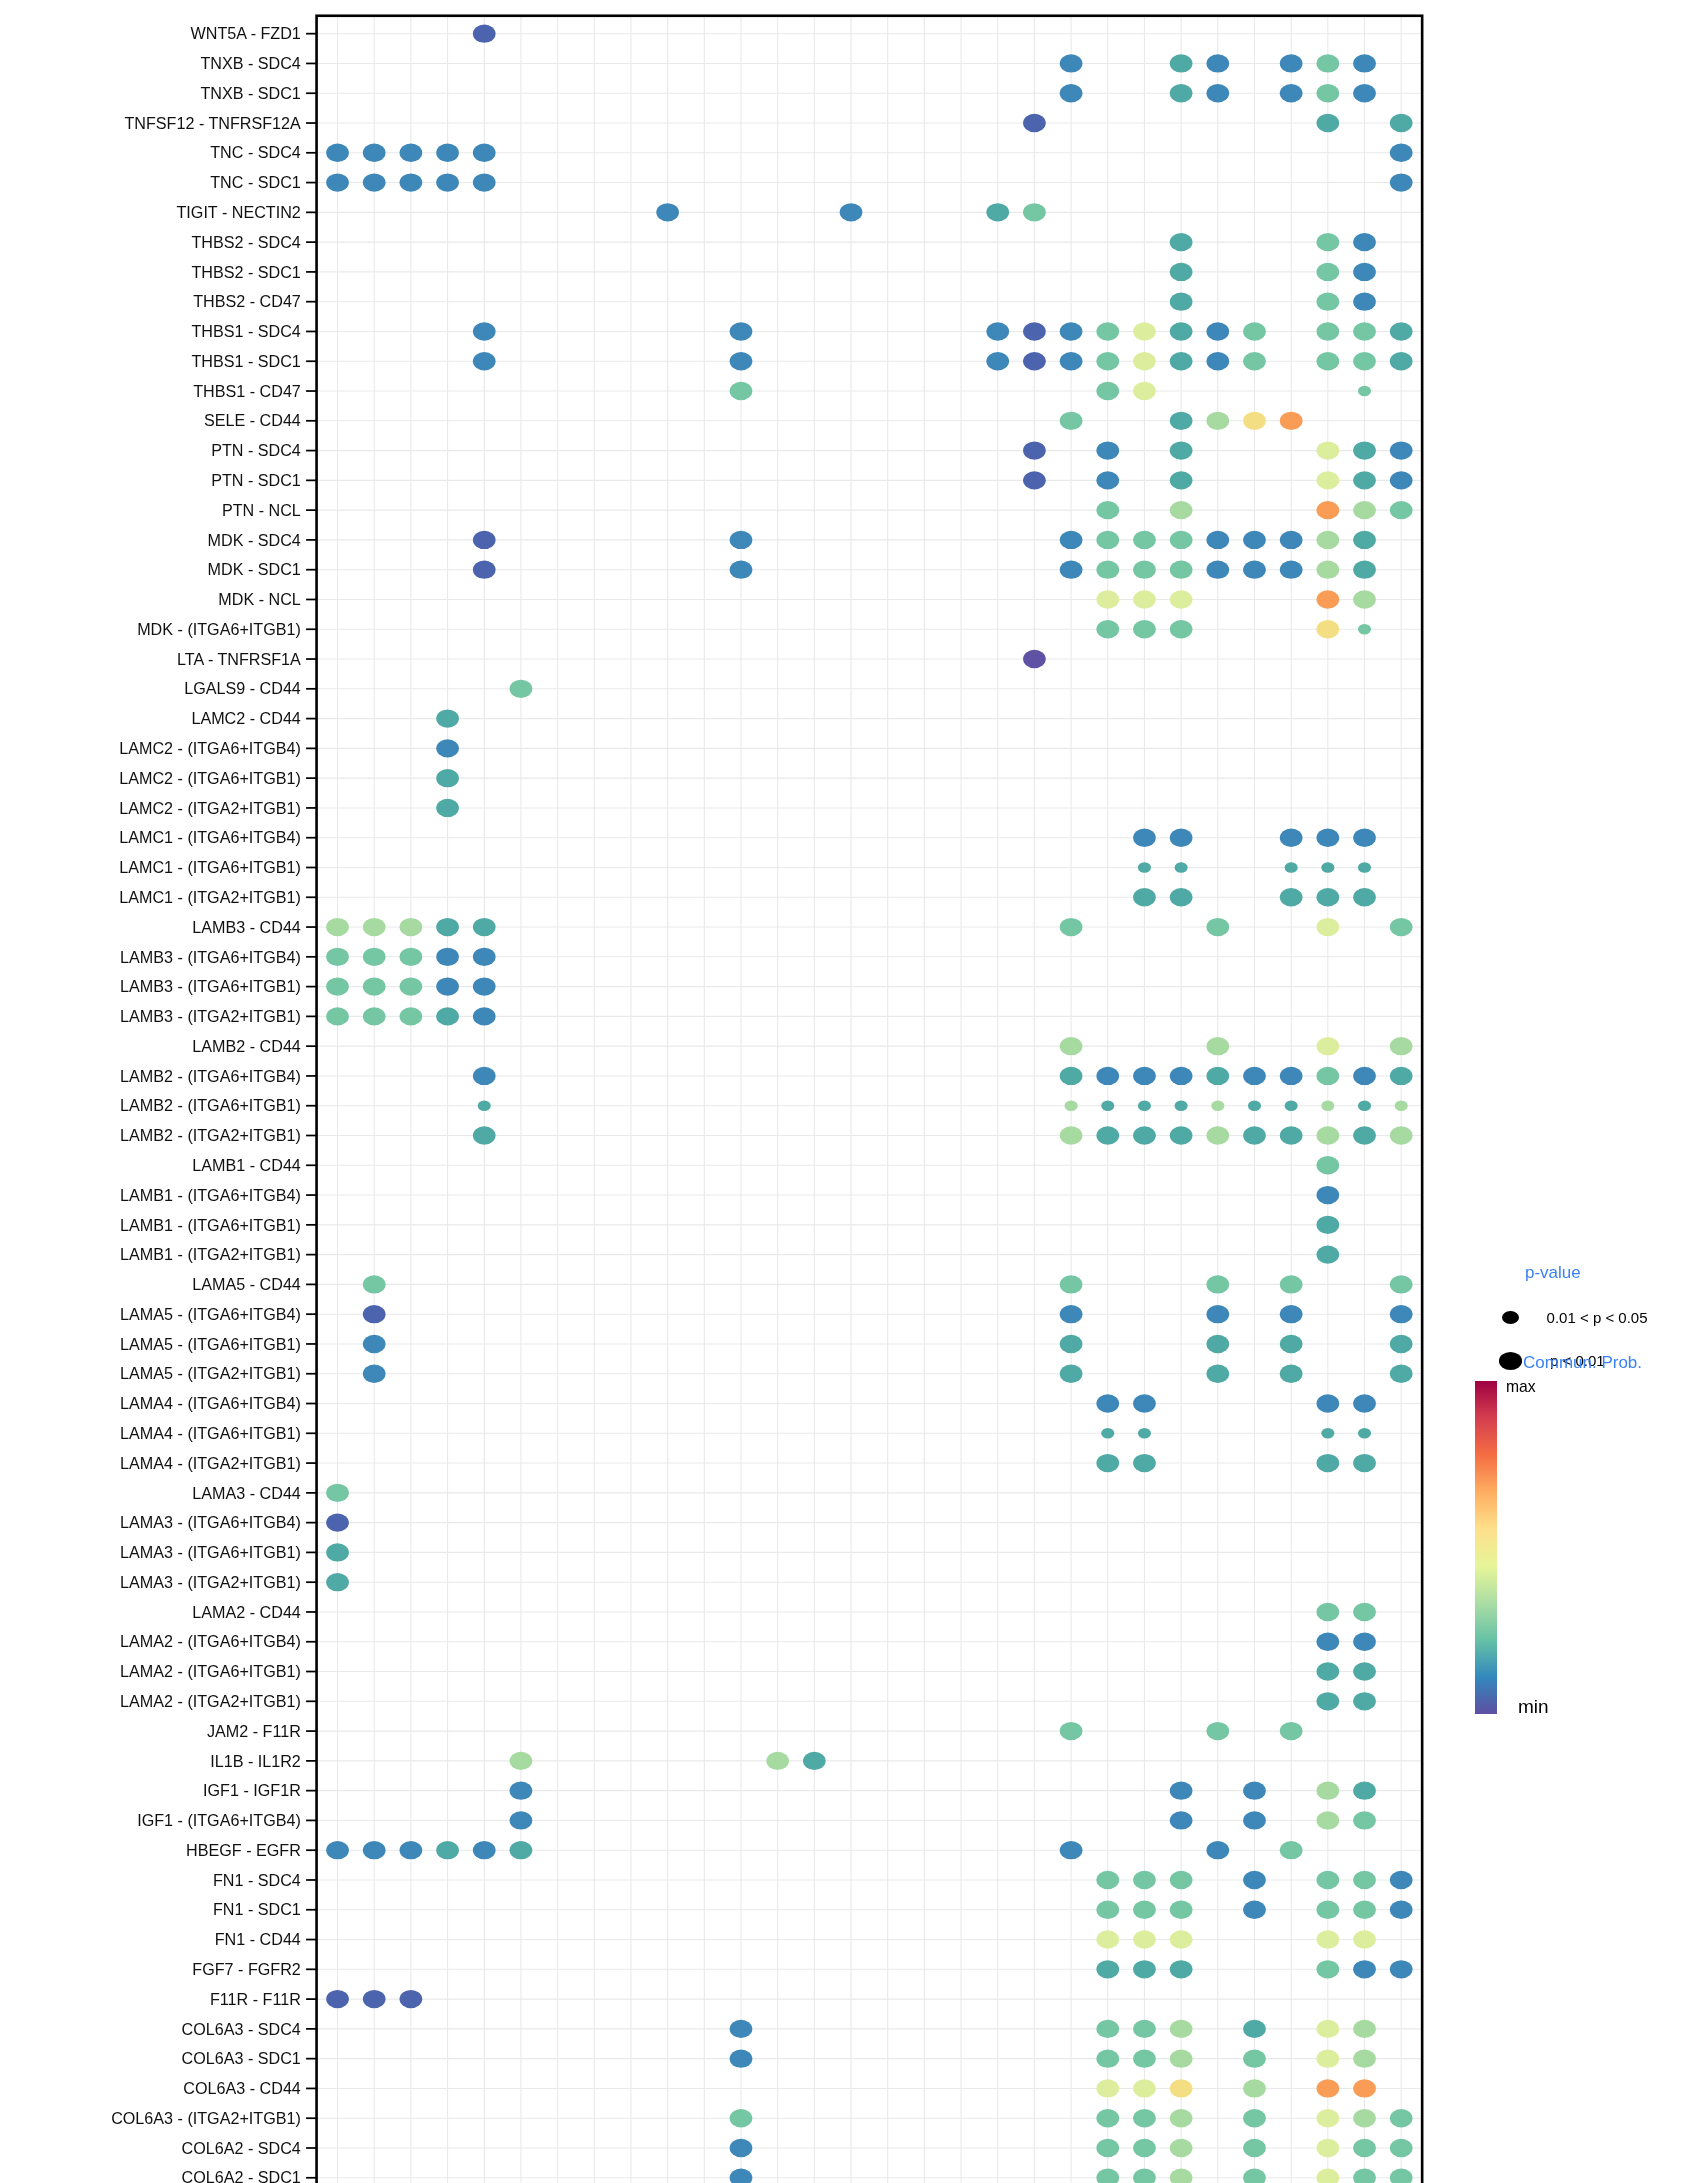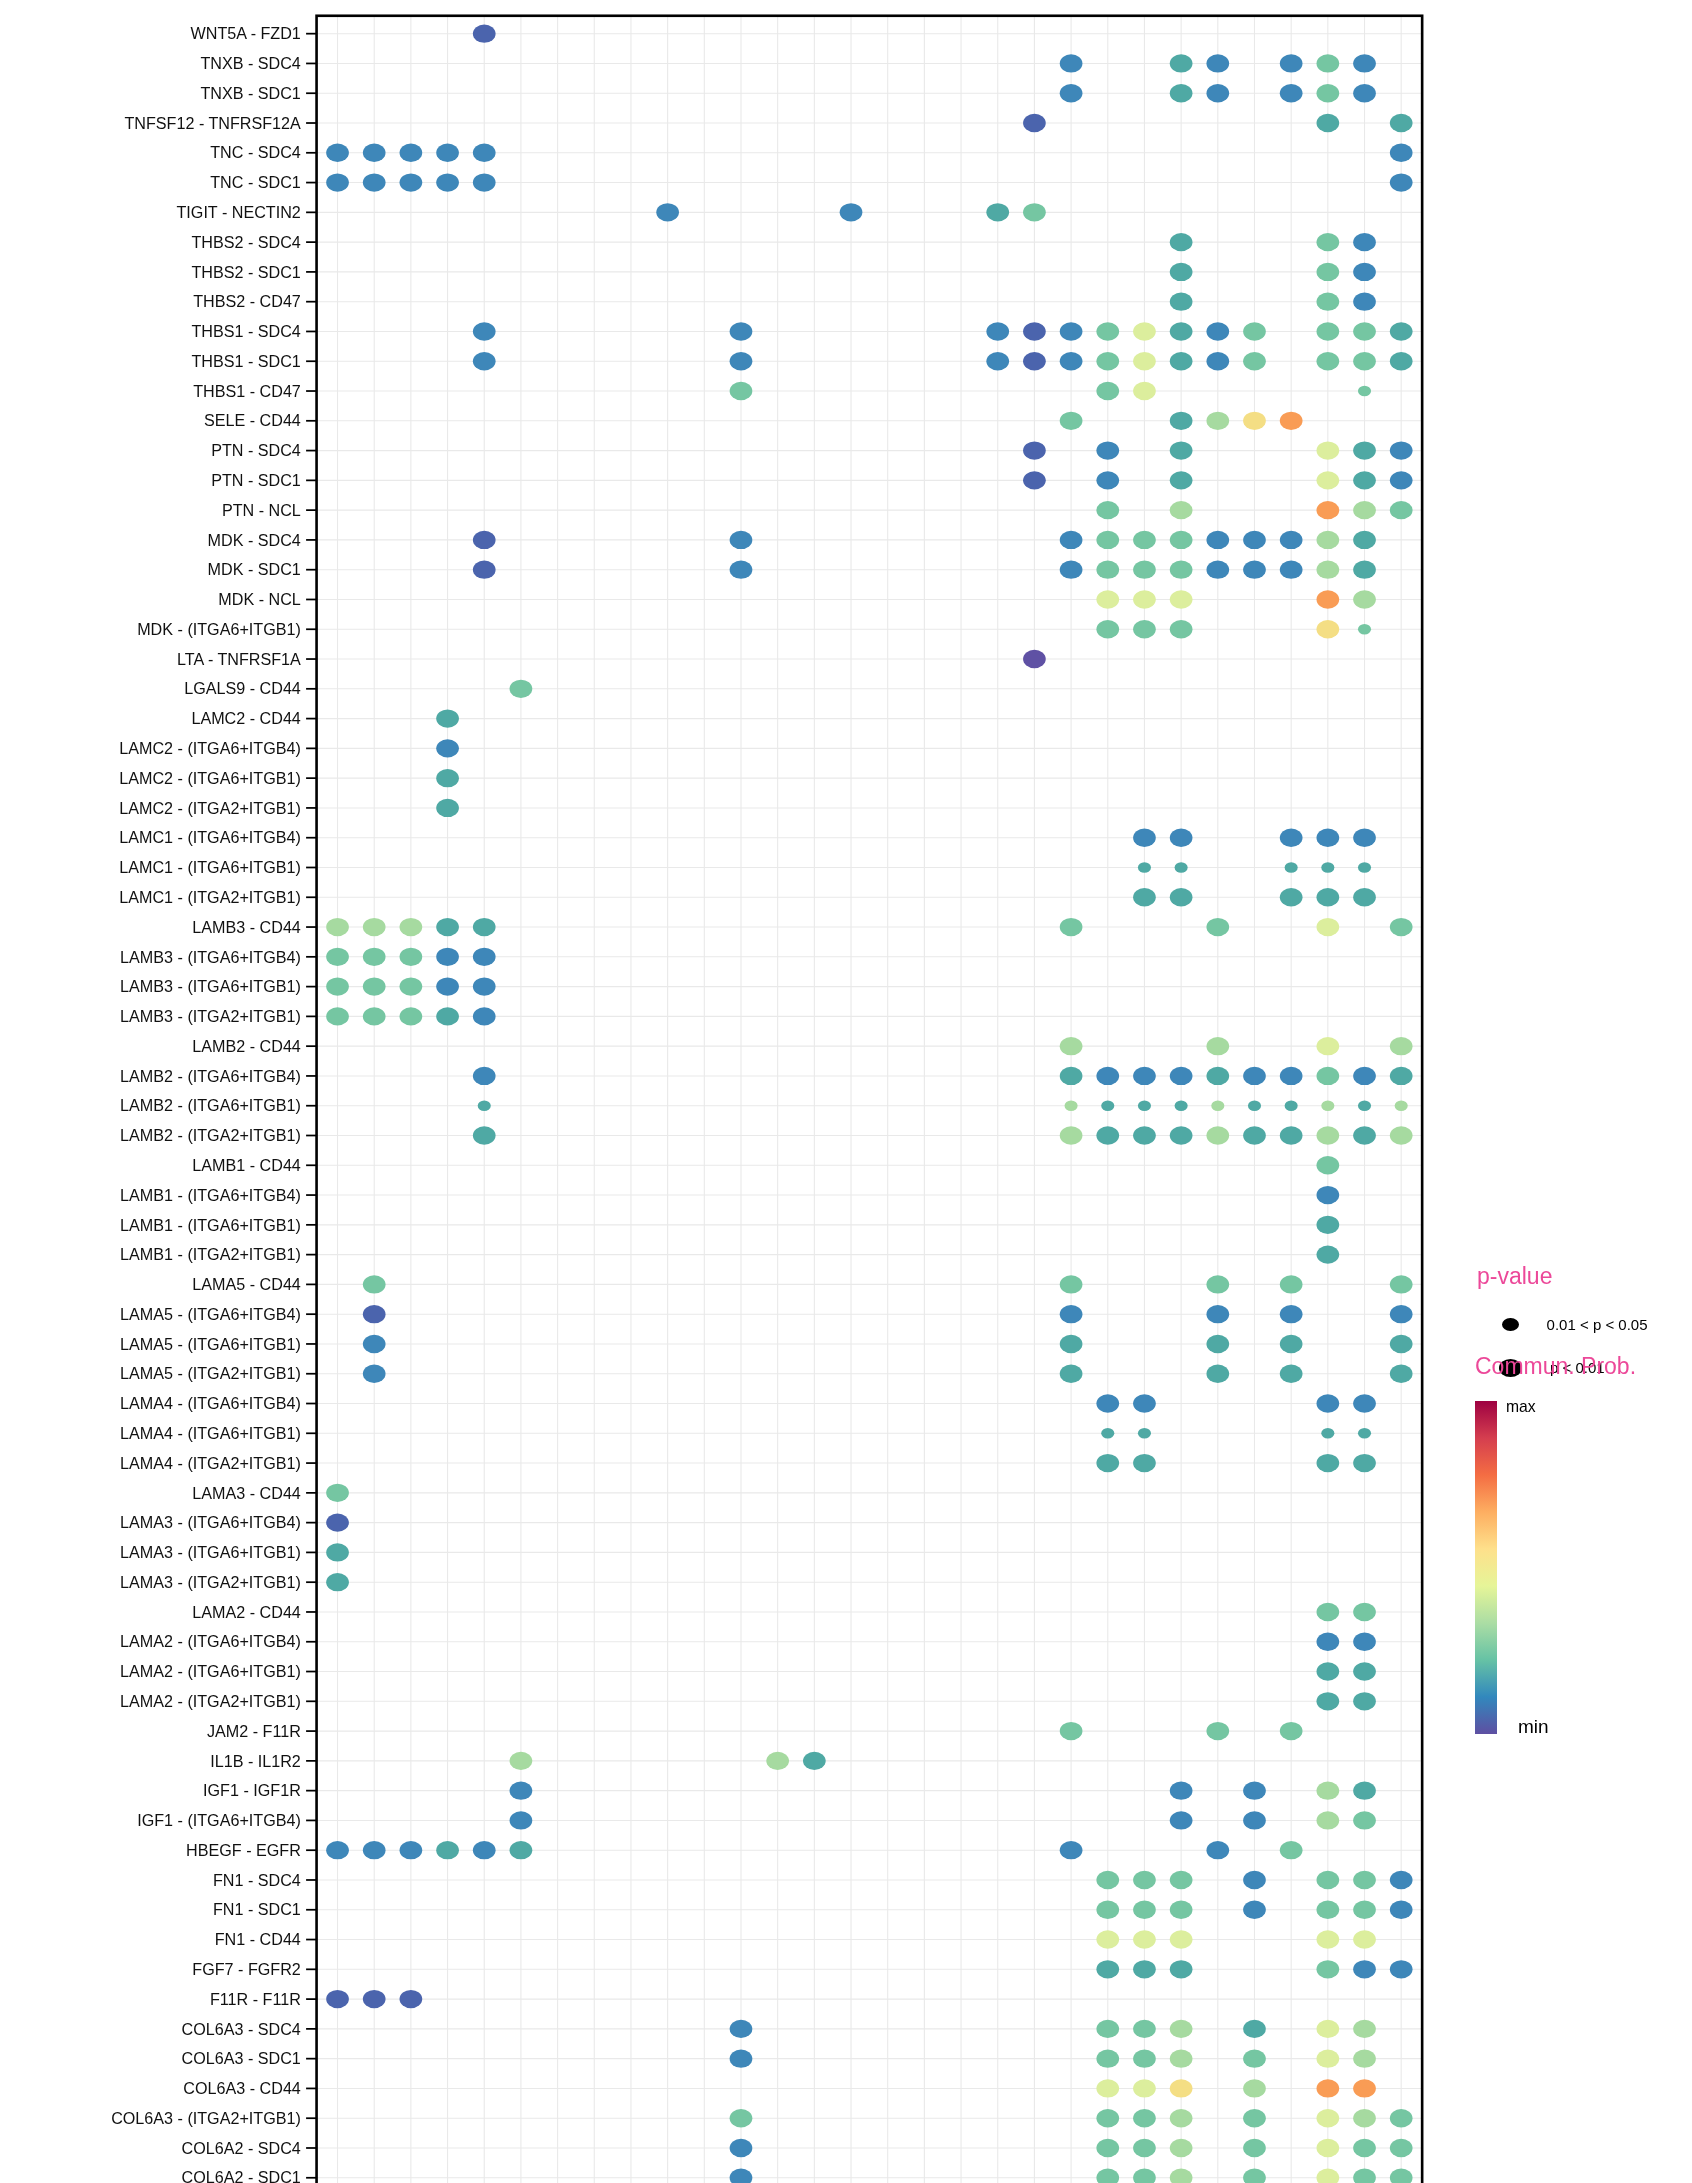--- a/index.html
+++ b/index.html
@@ -1,26 +1,26 @@
 <!DOCTYPE html>
 <html style="font-size:7px"><head>
 <meta charset="utf-8">
 <style>
   html,body{margin:0;padding:0;background:#ffffff;}
   #canvas{position:relative;width:1692px;height:3340px;background:#ffffff;
           font-family:"Liberation Sans", sans-serif;}
   #plot-svg{position:absolute;left:0;top:0;}
   .legend{position:absolute;color:#000;}
-  .legend-title{font-size:23px;color:#ec4899;}
+  .legend-title{font-size:17px;color:#3b82f6;margin-left:48px;}
   .pv-row{display:flex;align-items:center;margin-top:26px;}
   .pv-dot{background:#000;border-radius:50%;display:inline-block;}
   .pv-dot.small{width:16.6px;height:13px;margin-left:25px;}
   .pv-dot.big{width:23px;height:17.5px;margin-left:22px;}
   .pv-label{font-size:15px;margin-left:28px;white-space:nowrap;}
-  #colorbar-wrap{position:relative;margin-top:21px;text-decoration:underline;}
+  #colorbar-wrap{position:relative;margin-top:8px;text-decoration:underline;}
   #colorbar{width:22px;height:333px;
     background:linear-gradient(to bottom,#9e0142,#d53e4f,#f46d43,#fdae61,#fee08b,
                #e6f598,#abdda4,#66c2a5,#3288bd,#5e4fa2);}
   .cb-max{position:absolute;left:31px;top:-2.6px;font-size:15.7px;}
   .cb-min{position:absolute;left:43px;bottom:-3.5px;font-size:19px;}
 </style>
 </head>
 <body>
 
 <div id="canvas">

